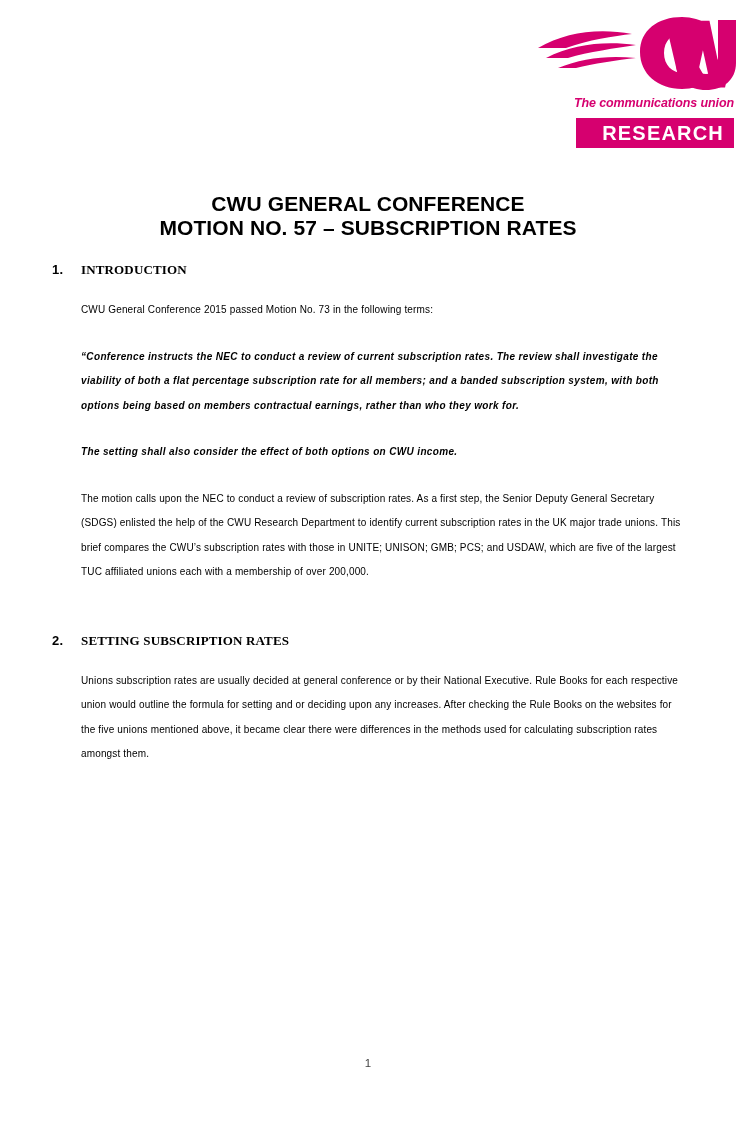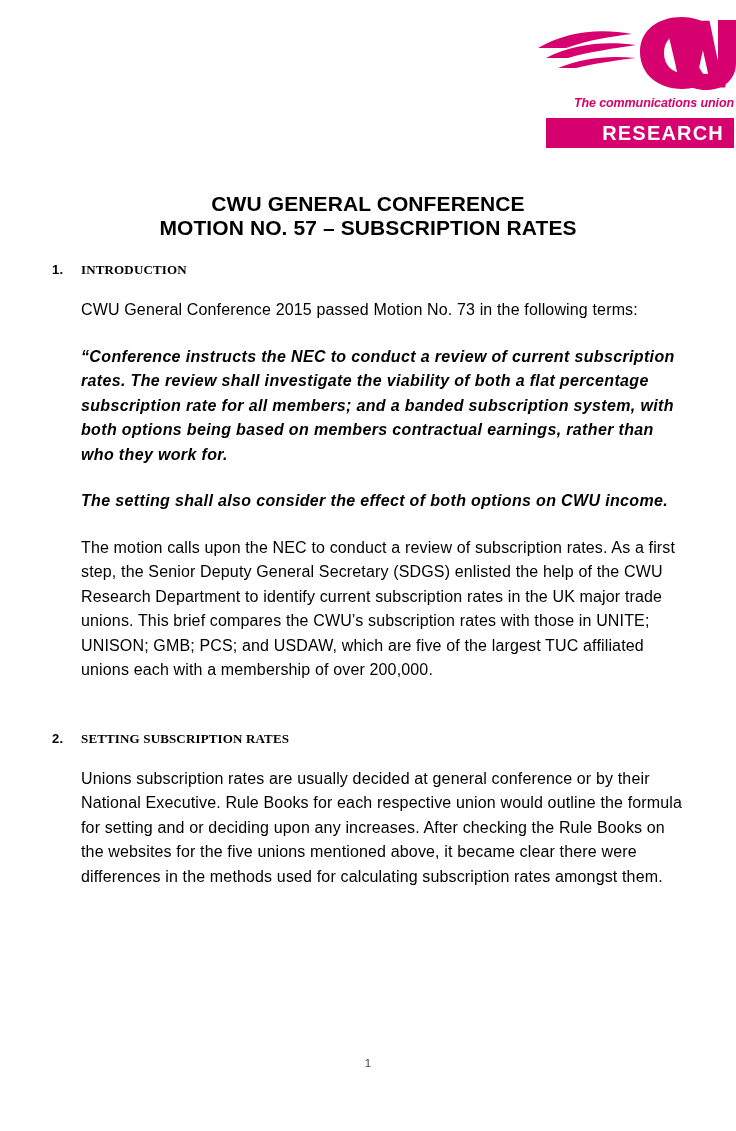--- a/index.html
+++ b/index.html
@@ -46,21 +46,21 @@
     font-style: italic;
     font-weight: bold;
     color: #d6006f;
     letter-spacing: -0.1px;
     white-space: nowrap;
   }
   .logo-research {
     position: absolute;
     top: 104px;
     right: 2px;
-    width: 188px;
+    width: 158px;
     height: 30px;
     background: #d6006f;
   }
   .logo-research span {
     position: absolute;
     right: 10px;
     top: 4px;
     color: #ffffff;
     font-size: 20px;
     font-weight: bold;
@@ -97,21 +97,21 @@
   }
   .section-heading .num {
     width: 29px;
     flex: 0 0 29px;
   }
   .section-heading .htext { flex: 1; font-family: Liberation Serif, serif; }
 
   p.para {
     margin: 0 0 22px 0;
     padding-left: 29px;
-    font-size: 16px;
+    font-size: 10px;
     line-height: 24.5px;
     letter-spacing: 0.15px;
     color: #000;
     text-align: left;
   }
   p.quote {
     font-style: italic;
     letter-spacing: 0.35px;
     font-weight: bold;
   }

